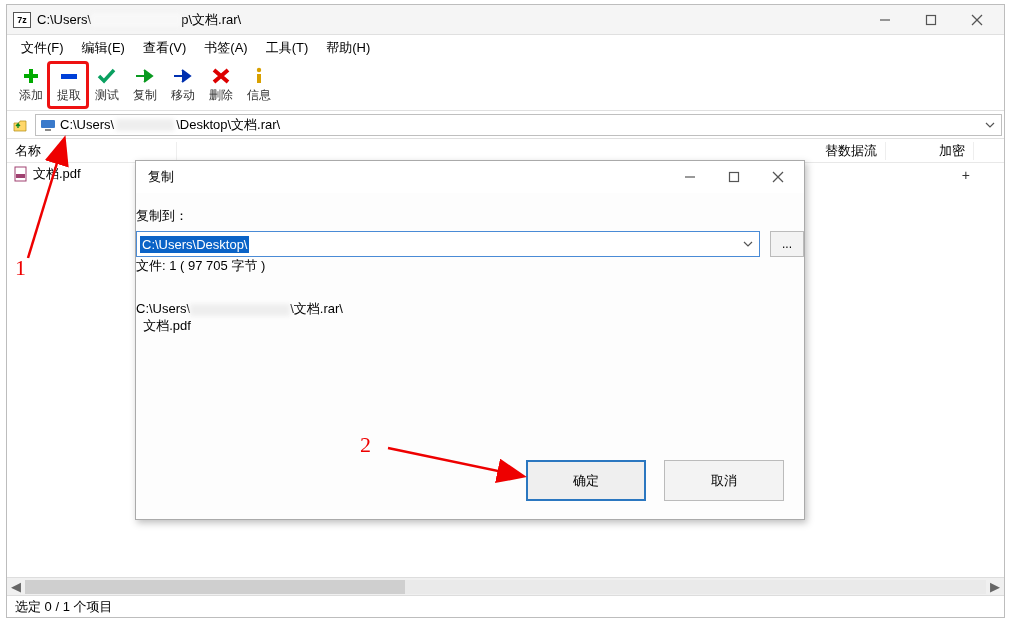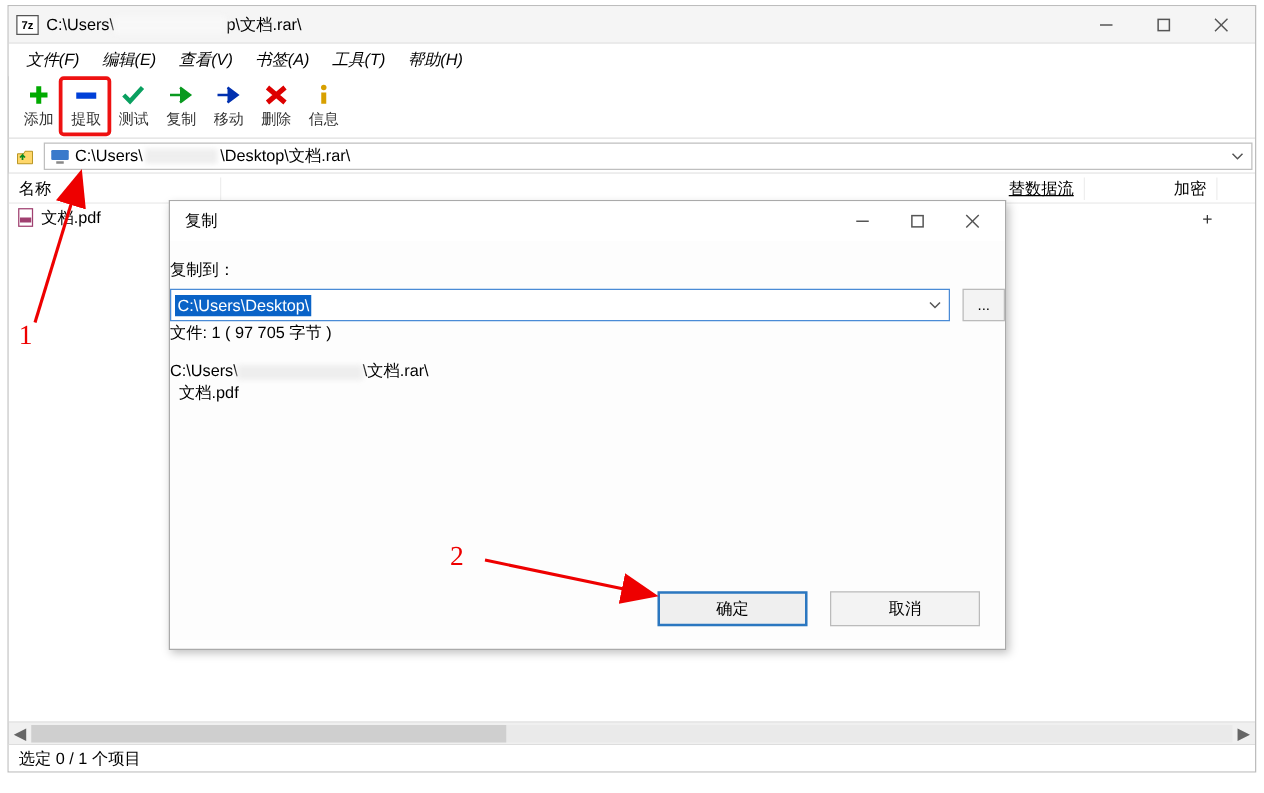--- a/index.html
+++ b/index.html
@@ -62,21 +62,21 @@
   .winctl svg { width: 12px; height: 12px; stroke: #555; stroke-width: 1.2; fill: none; }
 
   .menubar {
     height: 26px;
     display: flex;
     align-items: center;
     padding: 0 8px;
     gap: 6px;
     background: #fff;
   }
-  .menubar span { padding: 2px 6px; font-style: italic; }
+  .menubar span { padding: 2px 6px; }
 
   .toolbar {
     height: 50px;
     display: flex;
     align-items: flex-start;
     padding: 4px 6px 0 6px;
     gap: 2px;
     border-bottom: 1px solid #e0e0e0;
     position: relative;
   }
@@ -151,21 +151,21 @@
     border-bottom: 1px solid #e8e8e8;
     background:#fff;
     position: relative;
   }
   .list-header .col {
     padding: 0 8px;
     border-right: 1px solid #eee;
     font-size: 13px;
   }
   .col-name { width: 170px; }
-  .col-alt { position: absolute; right: 136px; text-decoration: underline; }
+  .col-alt { position: absolute; right: 118px; }
   .col-enc { position: absolute; right: 30px; }
 
   .list-area {
     position: relative;
     flex: 1;
     background: #fff;
   }
   .file-row {
     height: 22px;
     display: flex;
@@ -263,34 +263,34 @@
     width:14px; height:14px; display:flex; align-items:center; justify-content:center;
   }
   .dest-input .chev svg{ width:10px;height:10px; stroke:#555; fill:none; stroke-width:1.2;}
   .browse-btn {
     width: 34px; height:26px;
     border:1px solid #bbb;
     background:#f3f3f3;
     display:flex; align-items:center; justify-content:center;
     font-size:12px;
   }
-  .files-line { margin-bottom:14px; font-size:13px; }
+  .files-line { margin-bottom:26px; font-size:13px; }
   .path-line { font-size:13px; line-height:1.3; }
   .path-redact {
     display:inline-block; width:100px; height:12px;
     background:#eee; filter:blur(2px); vertical-align:middle;
   }
 
   .dlg-buttons {
     position:absolute;
     bottom: 18px; right: 20px;
     display:flex; gap:18px;
   }
   .dlg-btn {
-    width:120px; height:28px;
+    width:120px; height:41px;
     border:1px solid #bbb;
     background:#f3f3f3;
     display:flex; align-items:center; justify-content:center;
     font-size:13px;
   }
   .dlg-btn.primary {
     border: 2px solid #2b77c0;
     background:#efefef;
   }
 

